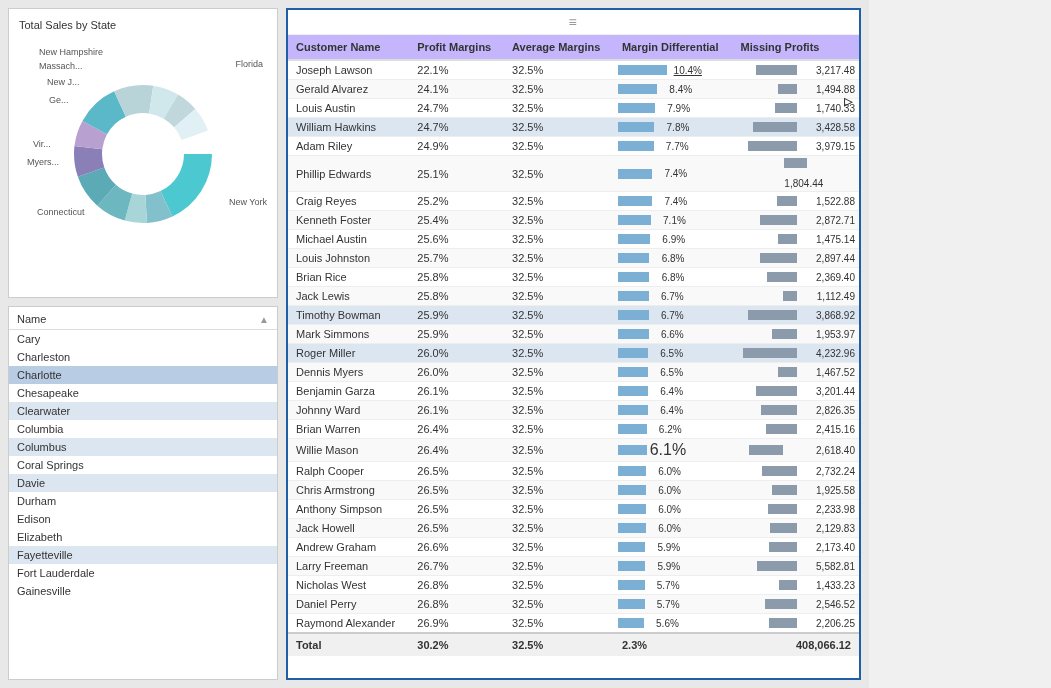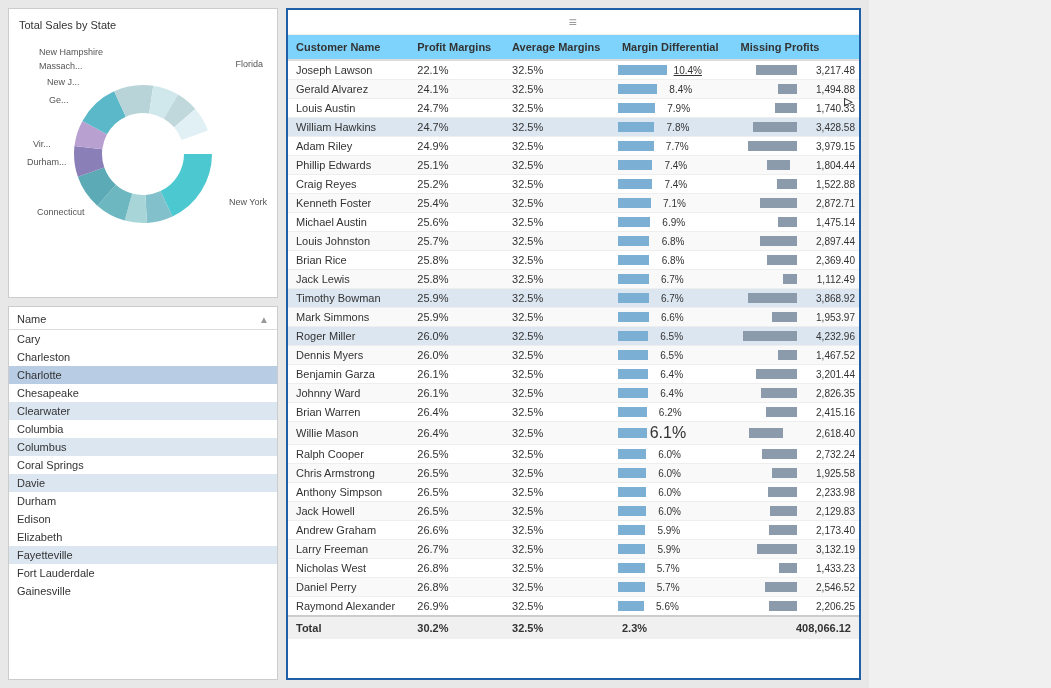--- a/index.html
+++ b/index.html
@@ -114,21 +114,21 @@
       color: #999;
       font-size: 14px;
       letter-spacing: 2px;
     }
     .data-table {
       width: 100%;
       border-collapse: collapse;
       font-size: 11px;
     }
     .data-table thead tr {
-      background: #7dd3fc;
+      background: #c4b5fd;
       border-bottom: 2px solid #ddd;
     }
     .data-table thead th {
       padding: 6px 8px;
       text-align: left;
       font-weight: 600;
       color: #333;
       white-space: nowrap;
       border-bottom: 1px solid #ccc;
     }
@@ -189,21 +189,21 @@
           <circle cx="80" cy="80" r="55" fill="none" stroke="#e0f0f4" stroke-width="28" stroke-dasharray="20 326" stroke-dashoffset="-306"></circle>
           <circle cx="80" cy="80" r="40" fill="white"></circle>
         </svg>
 
         <div class="donut-labels">
           <div class="donut-label" style="top:8px;left:20px;">New Hampshire</div>
           <div class="donut-label" style="top:22px;left:20px;">Massach...</div>
           <div class="donut-label" style="top:38px;left:28px;">New J...</div>
           <div class="donut-label" style="top:56px;left:30px;">Ge...</div>
           <div class="donut-label" style="top:100px;left:14px;">Vir...</div>
-          <div class="donut-label" style="top:118px;left:8px;">Durham...</div>
+          <div class="donut-label" style="top:118px;left:8px;">Myers...</div>
           <div class="donut-label" style="top:168px;left:18px;">Connecticut</div>
           <div class="donut-label" style="top:20px;right:4px;">Florida</div>
           <div class="donut-label" style="top:158px;right:0px;">New York</div>
         </div>
       </div>
     </div>
 
     <div class="list-panel">
       <div class="list-header">
         <span class="list-header-label">Name</span>
@@ -334,21 +334,21 @@
               <td>Phillip Edwards</td>
               <td>25.1%</td>
               <td>32.5%</td>
               <td style="padding: 2px 4px;">
                 <div style="display: flex; align-items: center; gap: 3px;">
                   <span style="display: inline-block; height: 10px; background: rgb(123, 175, 212); width: 34.3px;"></span>
                   <span style="font-size: 10px; min-width: 32px; text-align: right;">7.4%</span>
                 </div>
               </td>
               <td style="padding: 2px 4px;">
-                <div style="display: flex; align-items: center; gap: 10px; justify-content: flex-end;">
+                <div style="display: flex; align-items: center; gap: 10px; justify-content: flex-end; flex-direction: column;">
                   <span style="display: inline-block; height: 10px; background: rgb(140, 155, 171); width: 23.1px;"></span>
                   <span style="font-size: 10px; min-width: 55px; text-align: right;">1,804.44</span>
                 </div>
               </td>
             </tr>
             <tr>
               <td>Craig Reyes</td>
               <td>25.2%</td>
               <td>32.5%</td>
               <td style="padding: 2px 4px;">
@@ -676,21 +676,21 @@
               <td>32.5%</td>
               <td style="padding: 2px 4px;">
                 <div style="display: flex; align-items: center; gap: 3px;">
                   <span style="display: inline-block; height: 10px; background: rgb(123, 175, 212); width: 27.3px;"></span>
                   <span style="font-size: 10px; min-width: 32px; text-align: right;">5.9%</span>
                 </div>
               </td>
               <td style="padding: 2px 4px;">
                 <div style="display: flex; align-items: center; gap: 3px; justify-content: flex-end;">
                   <span style="display: inline-block; height: 10px; background: rgb(140, 155, 171); width: 40.15px;"></span>
-                  <span style="font-size: 10px; min-width: 55px; text-align: right;">3,132.19</span>
+                  <span style="font-size: 10px; min-width: 55px; text-align: right;">5,582.81</span>
                 </div>
               </td>
             </tr>
             <tr>
               <td>Nicholas West</td>
               <td>26.8%</td>
               <td>32.5%</td>
               <td style="padding: 2px 4px;">
                 <div style="display: flex; align-items: center; gap: 3px;">
                   <span style="display: inline-block; height: 10px; background: rgb(123, 175, 212); width: 26.6px;"></span>

